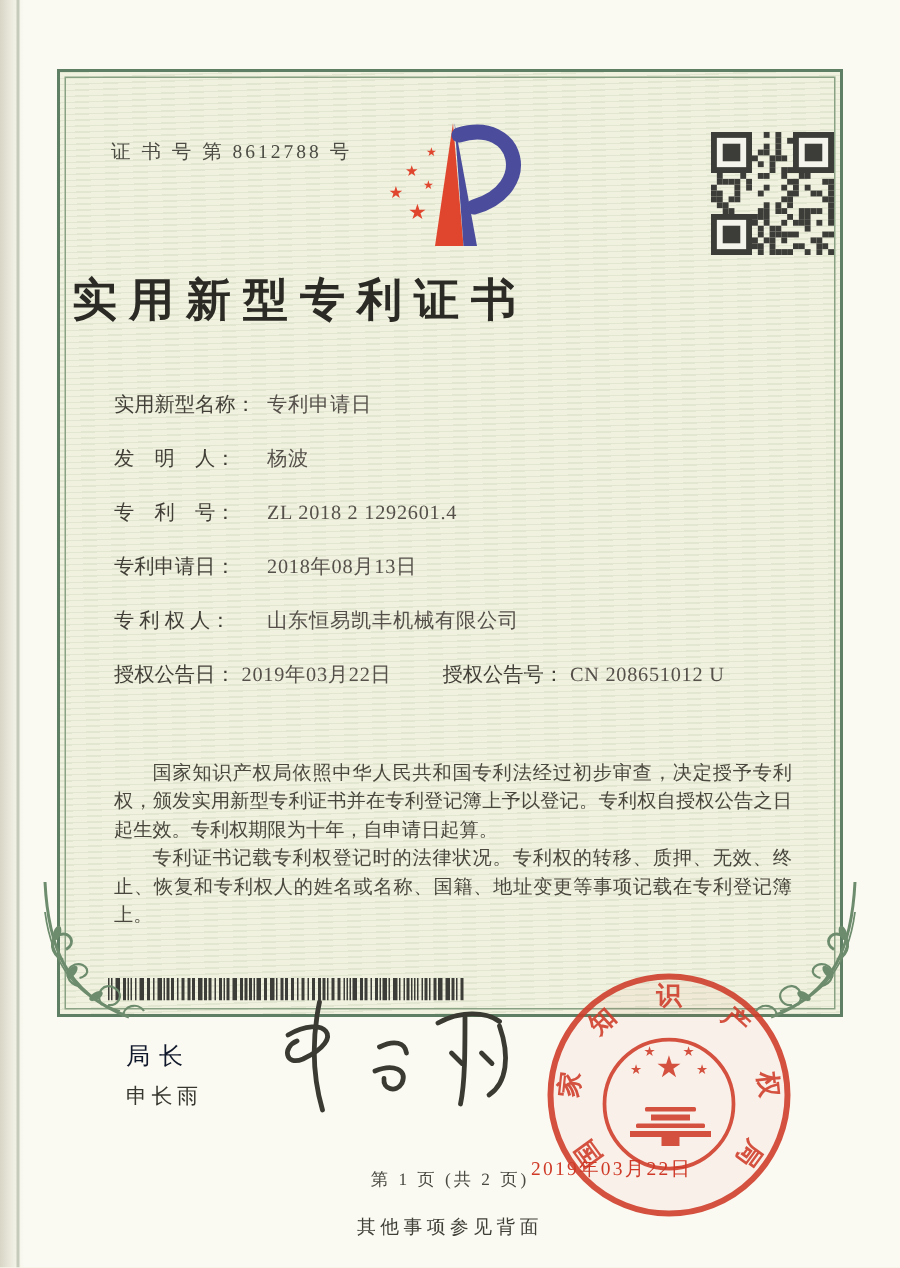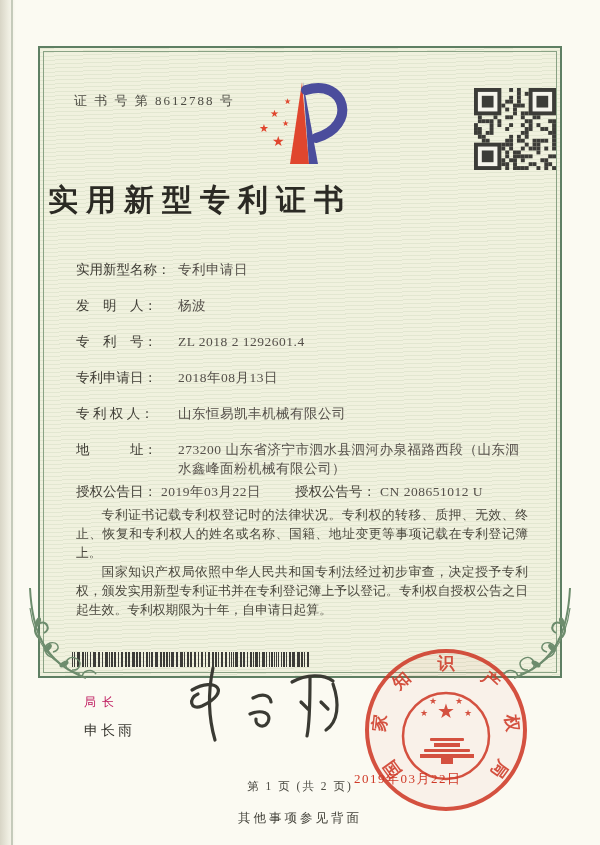--- a/index.html
+++ b/index.html
@@ -40,21 +40,21 @@
   .gpair2{margin-left:34px;}
   .glabel{white-space:pre;color:#403e36;}
   .gvalue{color:#55504a;letter-spacing:.5px;margin-left:4px;}
 
   .paragraphs{left:36px;top:458px;width:452px;font-size:12.8px;line-height:19px;
     text-align:justify;color:#4a483e;}
   .paragraphs p{margin:0;text-indent:2em;}
 
   .barcode{left:32px;top:604px;width:238px;height:15px;}
 
-  .signer-title{left:44px;top:646px;font-size:12px;letter-spacing:6px;color:#be185d;}
+  .signer-title{left:44px;top:646px;font-size:16px;letter-spacing:6px;color:#0f172a;}
   .signer-name{left:44px;top:674px;font-size:14px;letter-spacing:3px;color:#37362f;}
   .signature{left:118px;top:612px;width:205px;height:88px;}
 
   .seal{left:322px;top:598px;width:168px;height:168px;}
   .seal-svg{position:absolute;inset:0;opacity:.88;}
   .seal-date{position:absolute;left:-8px;bottom:26px;width:180px;font-size:13px;
     color:#cf3a28;letter-spacing:1.5px;white-space:pre;}
 
   .page-info{left:0;top:731px;width:100%;text-align:center;font-size:11.5px;
     letter-spacing:2px;color:#4b4a42;white-space:pre;}
@@ -242,39 +242,35 @@
       <span class="fvalue">ZL 2018 2 1292601.4</span>
     </div>
     <div class="frow">
       <span class="flabel">专利申请日：</span>
       <span class="fvalue">2018年08月13日</span>
     </div>
     <div class="frow">
       <span class="flabel">专 利 权 人：</span>
       <span class="fvalue">山东恒易凯丰机械有限公司</span>
     </div>
-    <div class="frow address">
-      <span class="flabel">地　　　址：</span>
-      <span class="fvalue addr">273200 山东省济宁市泗水县泗河办泉福路西段（山东泗水鑫峰面粉机械有限公司）</span>
-    </div>
     <div class="grant-row">
       <span class="gpair">
         <span class="glabel">授权公告日：</span>
         <span class="gvalue">2019年03月22日</span>
       </span>
       <span class="gpair gpair2">
         <span class="glabel">授权公告号：</span>
         <span class="gvalue">CN 208651012 U</span>
       </span>
     </div>
   </div>
 
   <div class="paragraphs">
+    <p>国家知识产权局依照中华人民共和国专利法经过初步审查，决定授予专利权，颁发实用新型专利证书并在专利登记簿上予以登记。专利权自授权公告之日起生效。专利权期限为十年，自申请日起算。</p>
     <p>专利证书记载专利权登记时的法律状况。专利权的转移、质押、无效、终止、恢复和专利权人的姓名或名称、国籍、地址变更等事项记载在专利登记簿上。</p>
-    <p>国家知识产权局依照中华人民共和国专利法经过初步审查，决定授予专利权，颁发实用新型专利证书并在专利登记簿上予以登记。专利权自授权公告之日起生效。专利权期限为十年，自申请日起算。</p>
   </div>
 
   <svg class="barcode" viewBox="0 0 238 15" preserveAspectRatio="none" id="barcode-svg">
       <rect x="0" y="0" width="1" height="15" fill="#3c3c38"></rect>
       <rect x="2" y="0" width="1" height="15" fill="#3c3c38"></rect>
       <rect x="5" y="0" width="3" height="15" fill="#3c3c38"></rect>
       <rect x="10" y="0" width="2" height="15" fill="#3c3c38"></rect>
       <rect x="13" y="0" width="1" height="15" fill="#3c3c38"></rect>
       <rect x="15" y="0" width="1" height="15" fill="#3c3c38"></rect>
       <rect x="18" y="0" width="1" height="15" fill="#3c3c38"></rect>

